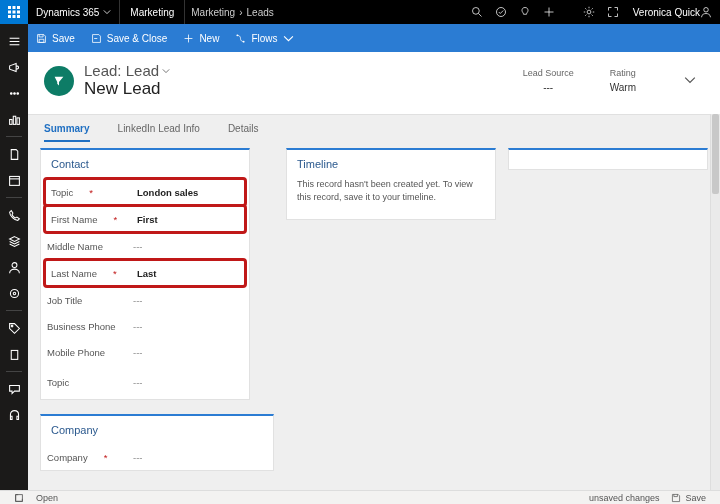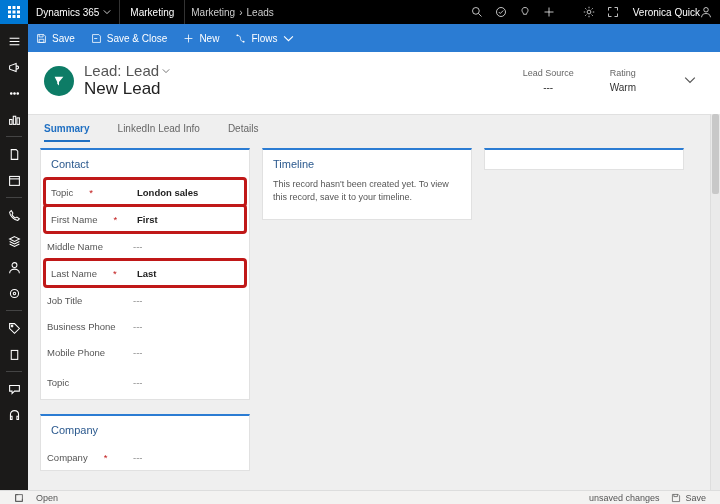--- a/index.html
+++ b/index.html
@@ -47,21 +47,21 @@
   .card-timeline { width:210px; height:72px;}
   .card-empty { width:200px; height:22px; border-top:2px solid #2b7cd3;}
   .card h4 { font-size:11px; font-weight:400; color:#2b598e; padding:8px 10px 8px 10px;}
   .timeline-body { padding:0 10px 10px 10px; color:#555; font-size:9px; line-height:1.4;}
   .fieldrow { display:flex; align-items:center; height:26px; padding:0 6px; border-top:0; }
   .fieldrow.hl { outline:3px solid #c01818; outline-offset:-1px; border-radius:2px; position:relative; z-index:2; margin:1px 4px; padding:0 6px;}
   .flabel { width:86px; color:#555; font-size:9.5px; display:flex; align-items:center; gap:16px;}
   .req { color:#c01818;}
   .fval { color:#222; font-size:9.5px; font-weight:600;}
   .fval.empty { color:#888; font-weight:400;}
-  .card-company { width:210px; margin-top:14px;}
+  .card-company { width:234px; margin-top:14px;}
   .statusbar { position:absolute; left:0; right:0; bottom:0; height:14px; background:#f3f2f1; border-top:1px solid #ddd; display:flex; align-items:center; font-size:9px; color:#555; padding:0 8px;}
   .statusbar .sb-spacer { flex:1;}
   .statusbar .sb-item { display:flex; align-items:center; gap:4px; padding:0 6px;}
 </style>
 </head>
 <body>
 
 <div class="topbar">
   <div class="waffle">
     <svg viewBox="0 0 12 12" width="12" height="12">

